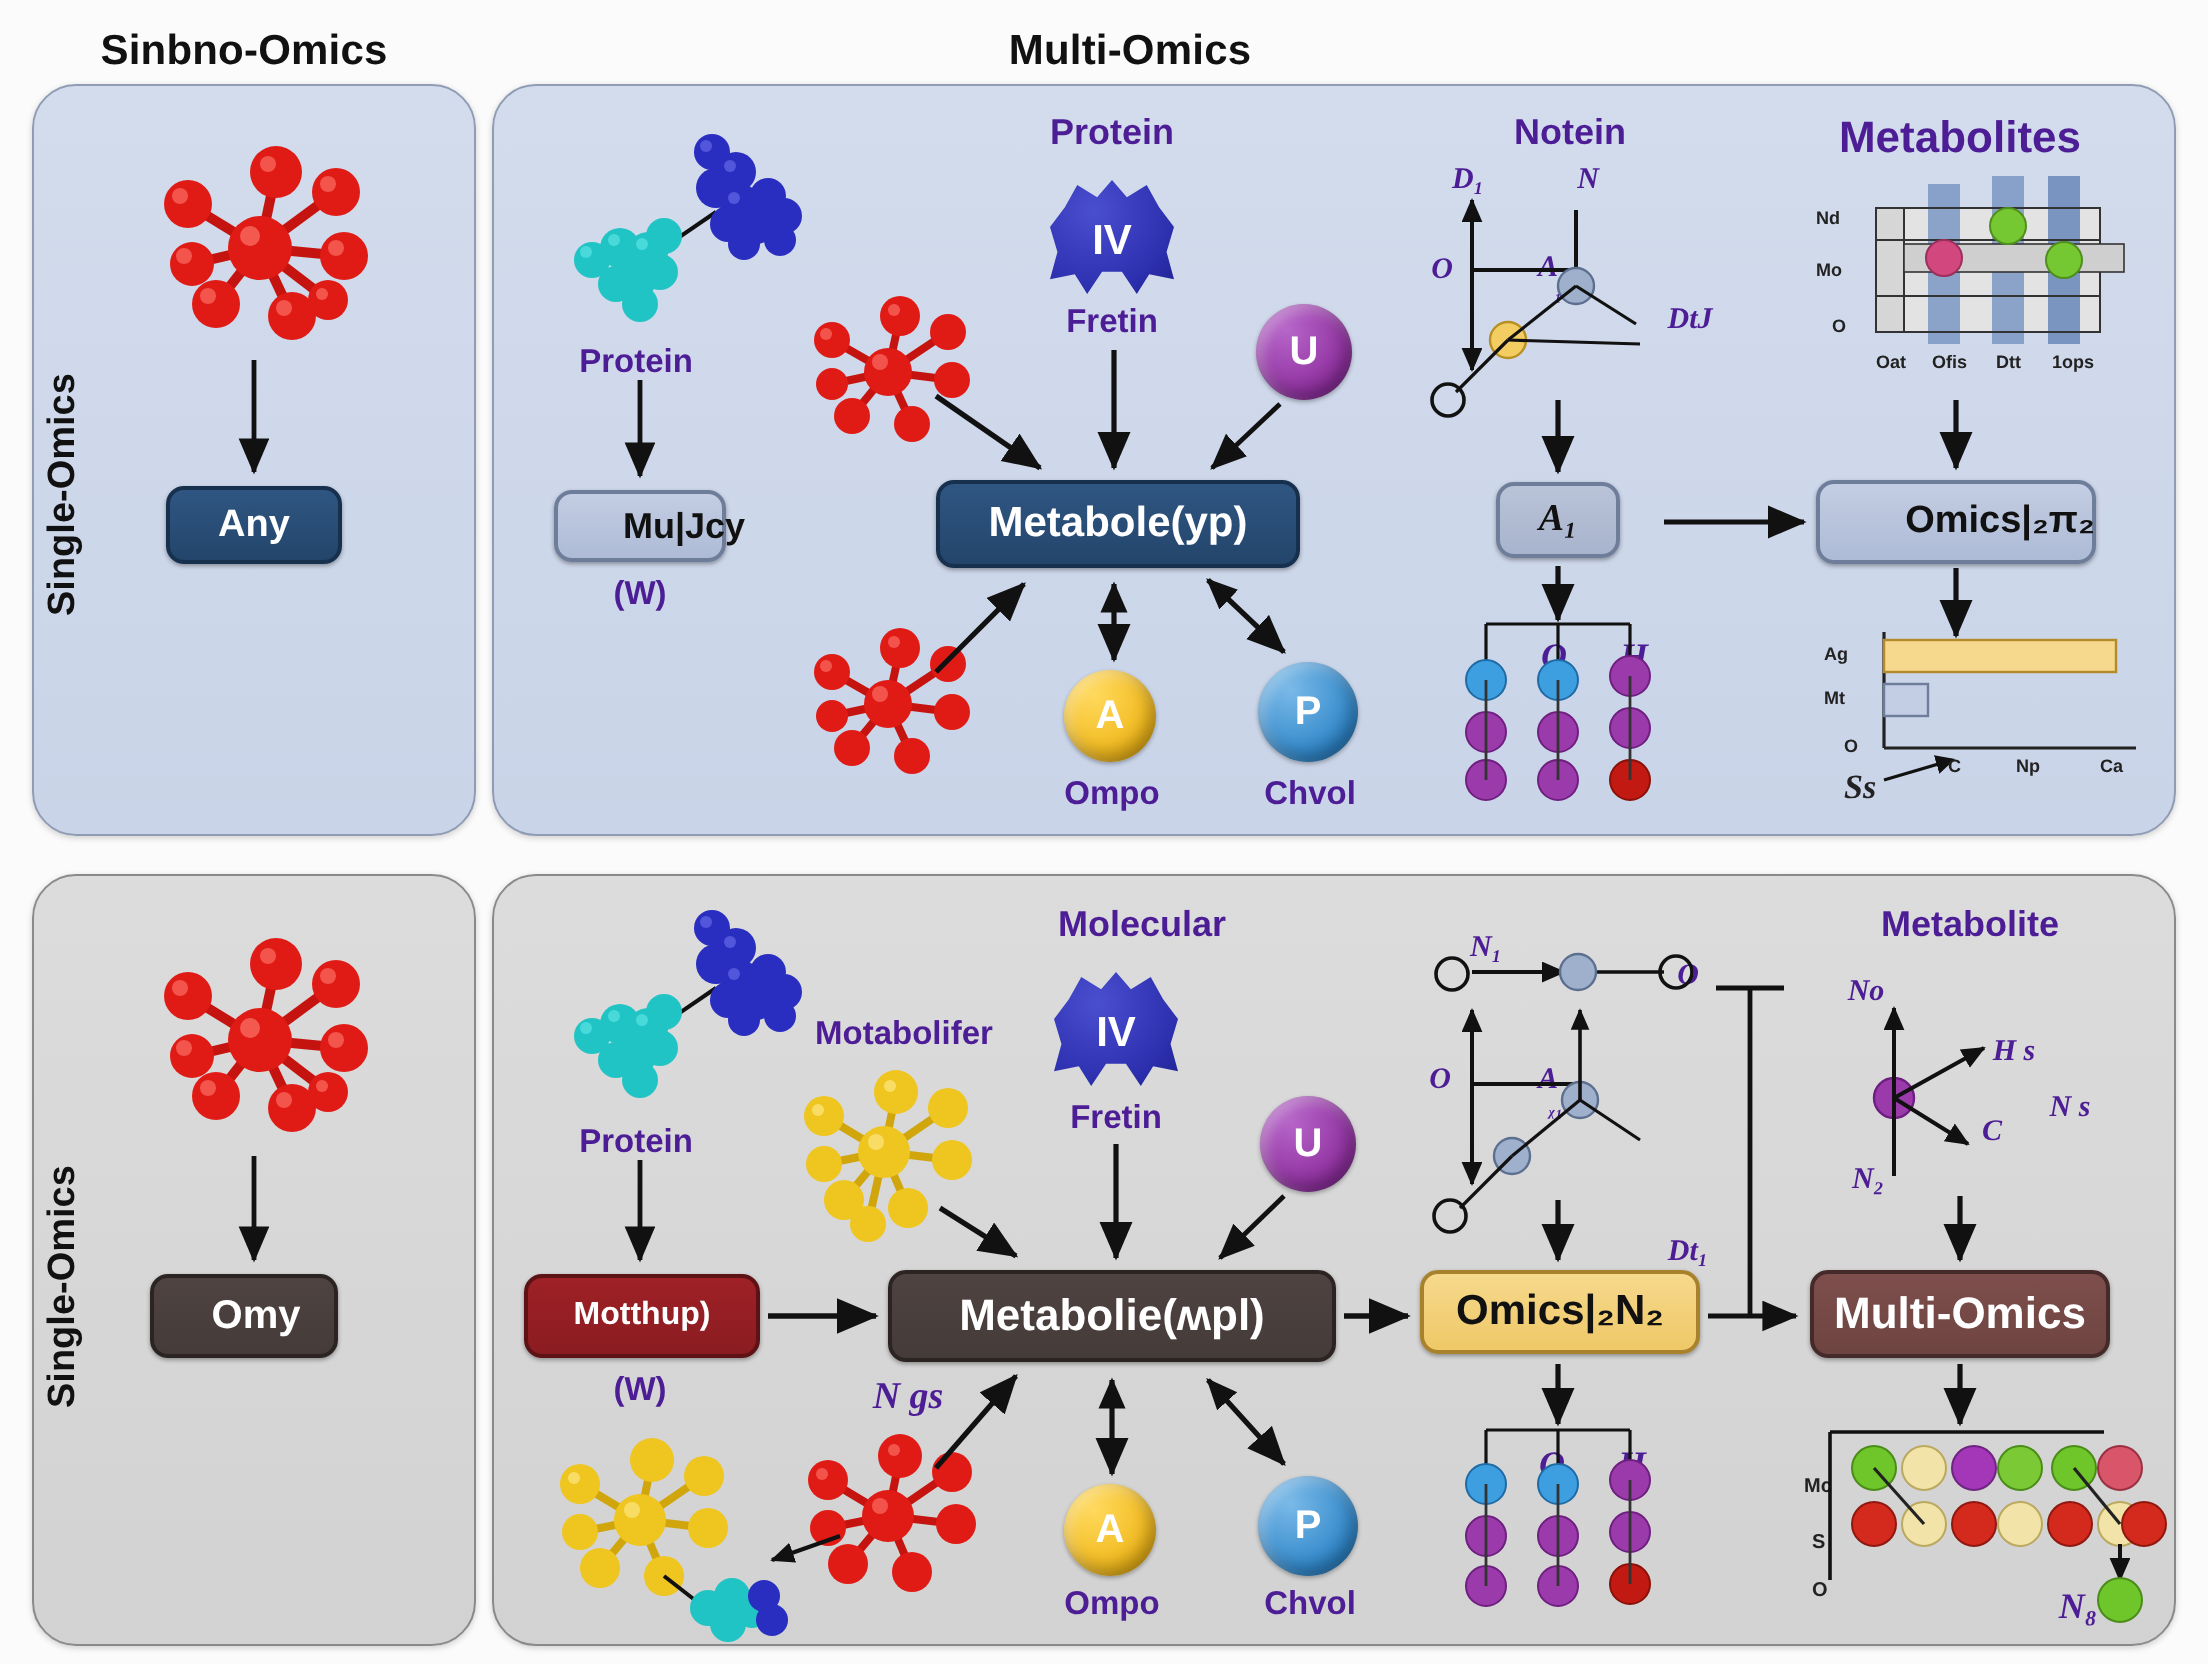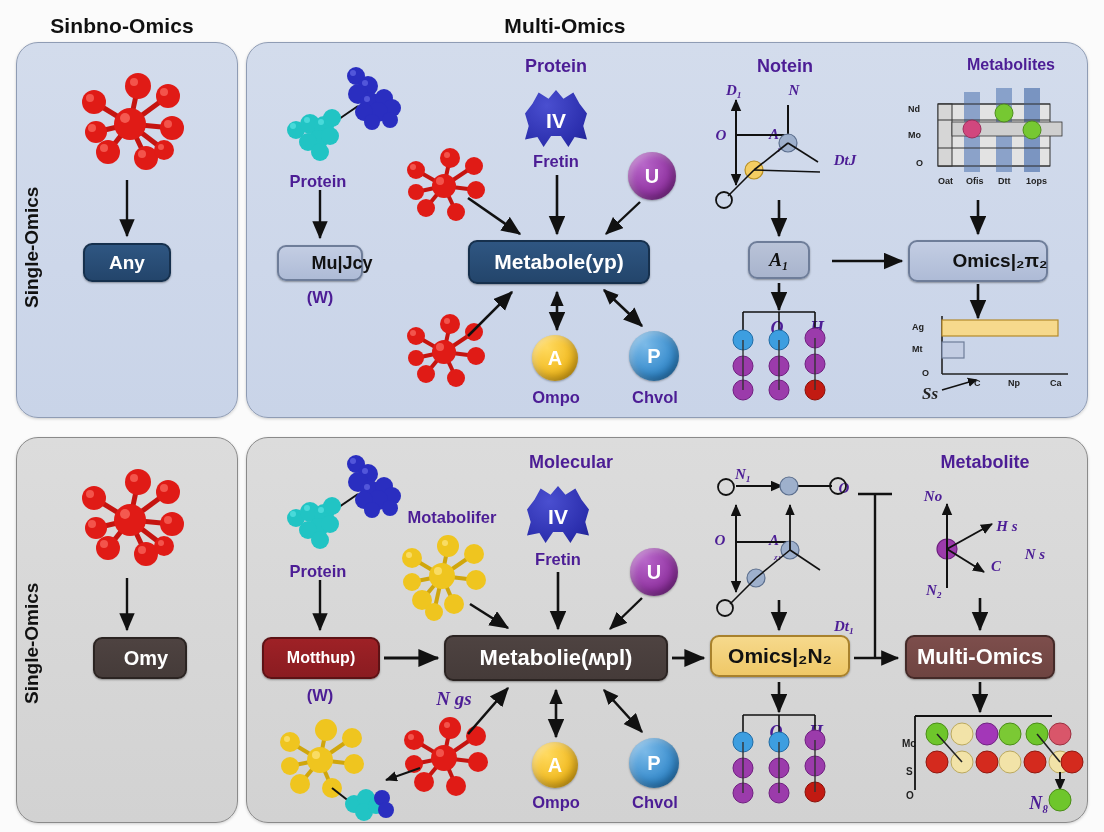--- a/index.html
+++ b/index.html
@@ -289,21 +289,21 @@
   <div class="lbl italic sm" style="left:708px;top:127px;width:26px;">O</div>
   <div class="lbl italic sm" style="left:762px;top:126px;width:24px;">A</div>
   <div class="lbl italic" style="left:769px;top:140px;width:20px;font-size:11px;">₁</div>
   <div class="lbl italic sm" style="left:824px;top:152px;width:42px;">DtJ</div>
 
   <div class="box box-gray" style="left:748px;top:241px;width:62px;height:38px;font-size:19px;font-style:italic;font-family:'Liberation Serif',serif;">A₁</div>
 
   <div class="lbl italic" style="left:765px;top:318px;width:24px;font-size:18px;">O</div>
   <div class="lbl italic" style="left:805px;top:318px;width:24px;font-size:18px;">H</div>
 
-  <div class="lbl" style="left:905px;top:56px;width:150px;font-size:16px;text-align:right;">Metabolites</div>
+  <div class="lbl" style="left:905px;top:56px;width:150px;font-size:22px;">Metabolites</div>
 
   <div class="minichart" style="left:900px;top:86px;width:170px;height:110px;">
     <svg width="170" height="110" viewBox="0 0 170 110">
       <rect x="38" y="18" width="112" height="62" fill="#e3e3e3" stroke="#333" stroke-width="1"></rect>
       <rect x="38" y="18" width="14" height="62" fill="#d6d6d6" stroke="#333" stroke-width="1"></rect>
       <rect x="64" y="6" width="16" height="80" fill="#7b97c4" opacity=".85"></rect>
       <rect x="96" y="2" width="16" height="84" fill="#7b97c4" opacity=".85"></rect>
       <rect x="124" y="2" width="16" height="84" fill="#6f8cbd" opacity=".9"></rect>
       <rect x="52" y="36" width="110" height="14" fill="#cfcfcf" stroke="#333" stroke-width=".8"></rect>
       <line x1="38" y1="18" x2="150" y2="18" stroke="#333" stroke-width="1"></line>
@@ -374,21 +374,21 @@
           <circle cx="100" cy="58" r="4" fill="#ff7b70" opacity=".6"></circle>
         <circle cx="78" cy="92" r="12" fill="#e01b16"></circle>
           <circle cx="74" cy="88" r="4" fill="#ff7b70" opacity=".6"></circle>
         <circle cx="28" cy="66" r="11" fill="#e01b16"></circle>
           <circle cx="24" cy="62" r="4" fill="#ff7b70" opacity=".6"></circle>
         <circle cx="96" cy="84" r="10" fill="#e01b16"></circle>
           <circle cx="93" cy="81" r="3" fill="#ff7b70" opacity=".6"></circle>
       </g>
     </svg>
   </div>
-  <div class="box box-dkbrown" style="left:93px;top:637px;width:94px;height:42px;font-size:20px;padding-left:12px;">Omy</div>
+  <div class="box box-dkbrown" style="left:75px;top:637px;width:94px;height:42px;font-size:20px;padding-left:12px;">Omy</div>
 
   <div class="mol" style="left:272px;top:450px;">
     <svg width="140" height="115" viewBox="0 0 140 115">
       <line x1="48" y1="70" x2="86" y2="44" stroke="#111" stroke-width="2"></line>
       <g fill="#21c4c4">
         <circle cx="24" cy="68" r="9"></circle>
           <circle cx="38" cy="62" r="10"></circle>
           <circle cx="52" cy="64" r="10"></circle>
         <circle cx="60" cy="56" r="9"></circle>
           <circle cx="46" cy="78" r="10"></circle>

